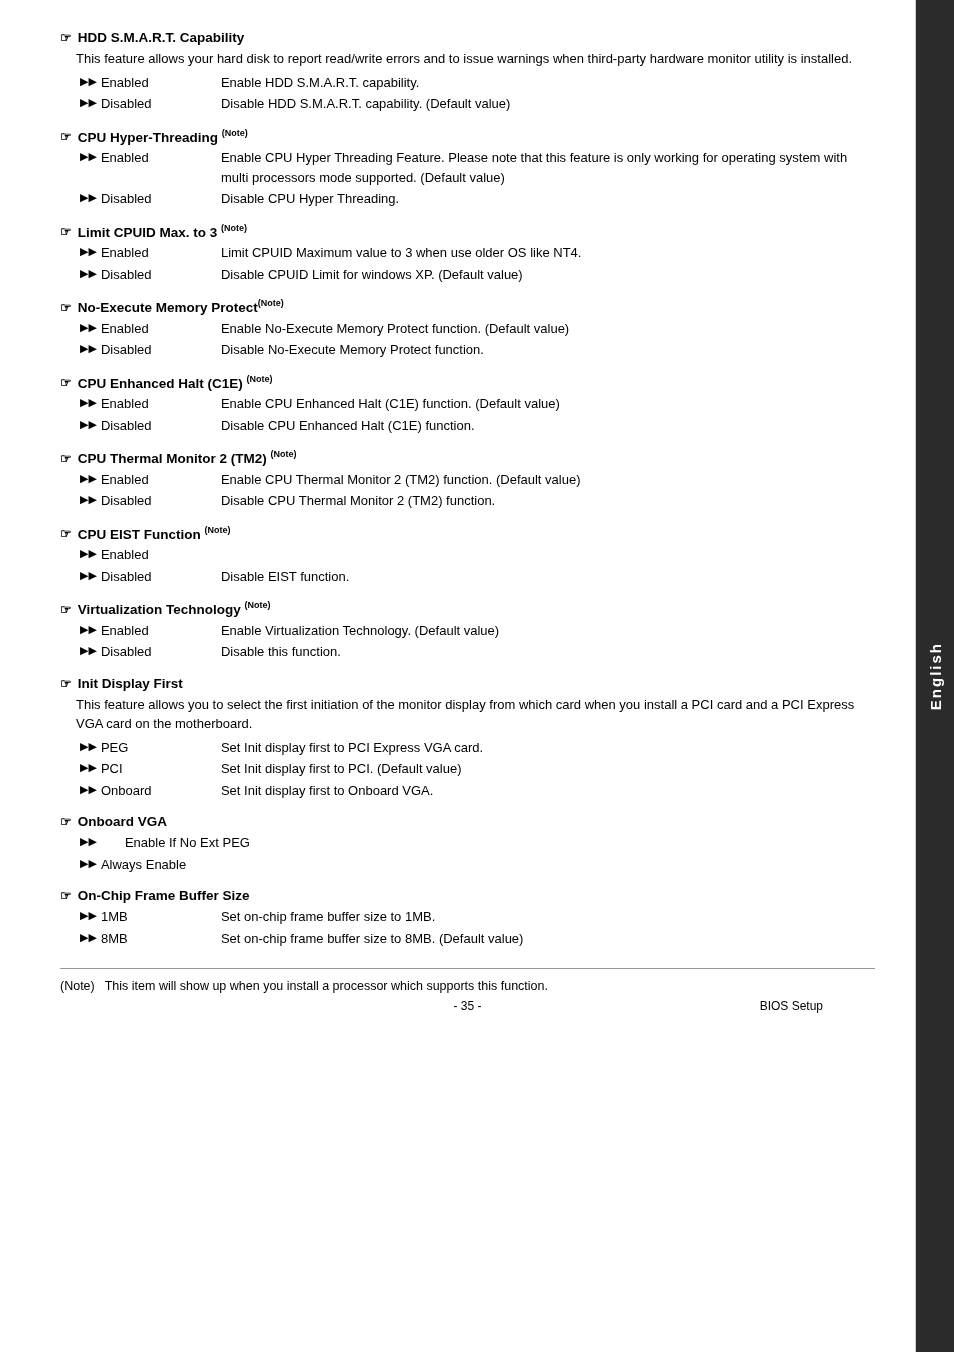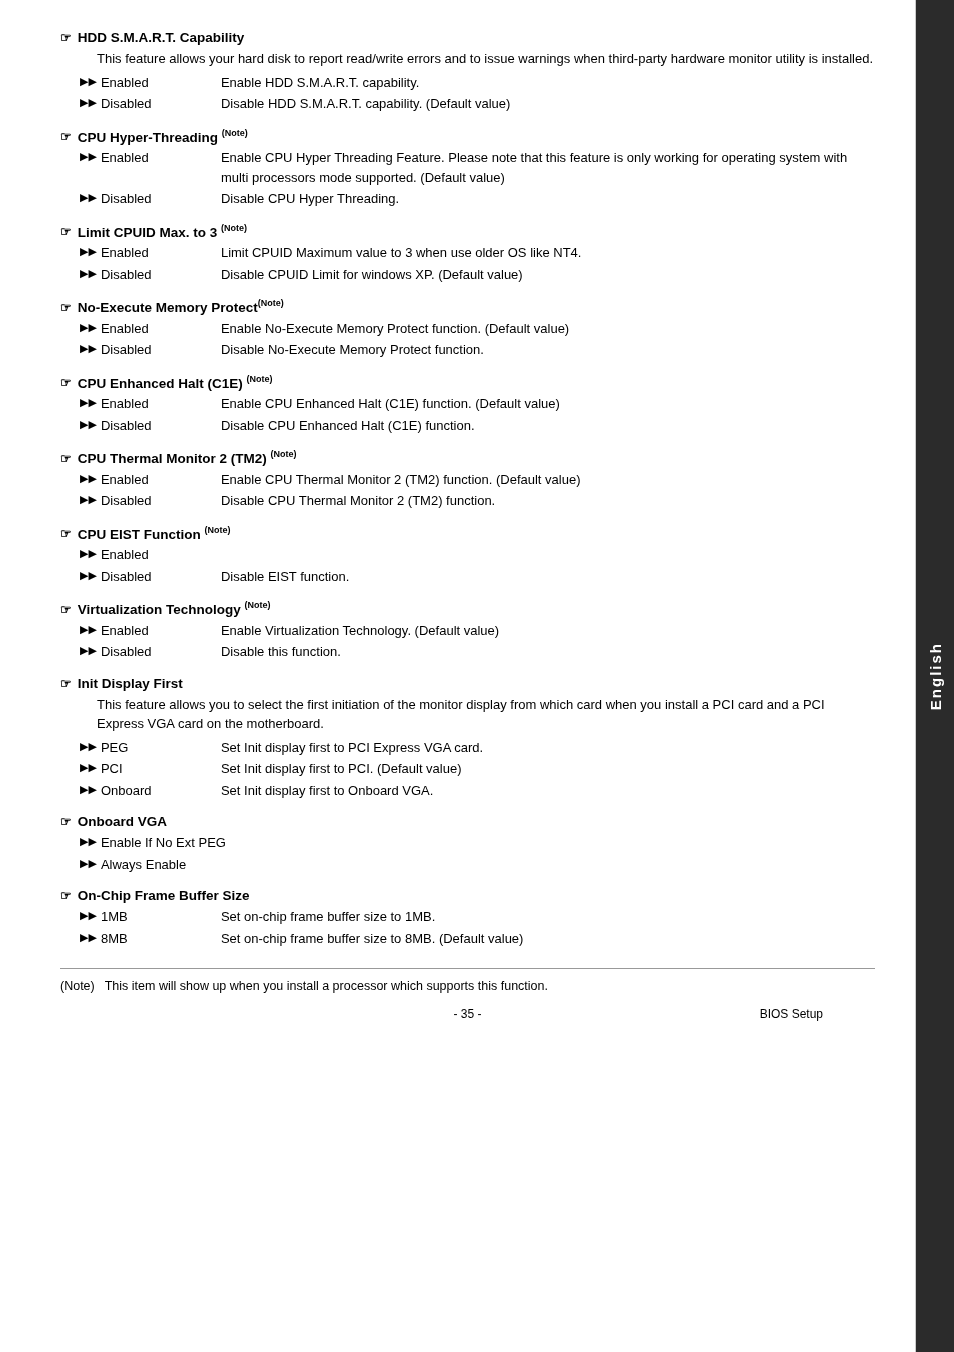--- a/index.html
+++ b/index.html
@@ -62,21 +62,21 @@
       font-style: normal;
     }
 
     .note-sup {
       font-size: 9px;
       vertical-align: super;
       font-weight: bold;
     }
 
     .section-desc {
-      margin-left: 37px;
+      margin-left: 16px;
       margin-bottom: 4px;
       line-height: 1.5;
       font-size: 13px;
     }
 
     .option-row {
       display: flex;
       margin-left: 20px;
       margin-bottom: 2px;
       line-height: 1.5;
@@ -295,21 +295,21 @@
       </div>
     </div>
 
     <div class="section">
       <div class="section-title">
         <span class="section-icon">☞</span>
         <span>Onboard VGA</span>
       </div>
       <div class="option-row">
         <span class="option-bullet">▶▶</span>
-        <span class="option-label" style="min-width:160px;">Enable If No Ext PEG</span>
+        <span class="option-label" style="min-width:160px;margin-left:24px;">Enable If No Ext PEG</span>
         <span class="option-desc"></span>
       </div>
       <div class="option-row">
         <span class="option-bullet">▶▶</span>
         <span class="option-label" style="min-width:160px;">Always Enable</span>
       </div>
     </div>
 
     <div class="section">
       <div class="section-title">
@@ -326,21 +326,21 @@
         <span class="option-label">8MB</span>
         <span class="option-desc">Set on-chip frame buffer size to 8MB. (Default value)</span>
       </div>
     </div>
 
     <div class="footer-note">
       <span>(Note)</span>
       <span>This item will show up when you install a processor which supports this function.</span>
     </div>
 
-    <div class="page-footer" style="margin-top:21px;">
+    <div class="page-footer" style="margin-top:13px;">
       <span class="page-number">- 35 -</span>
       <span class="bios-label">BIOS Setup</span>
     </div>
 
   </div>
 
   <div class="sidebar">
     <span class="sidebar-text">English</span>
   </div>
 </div>

